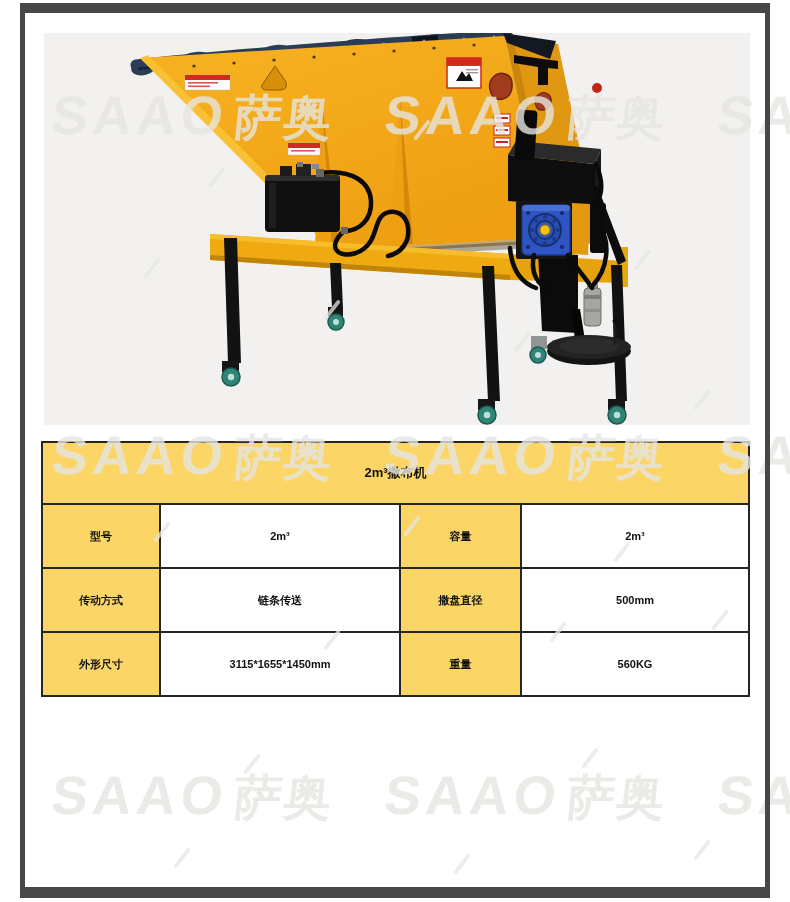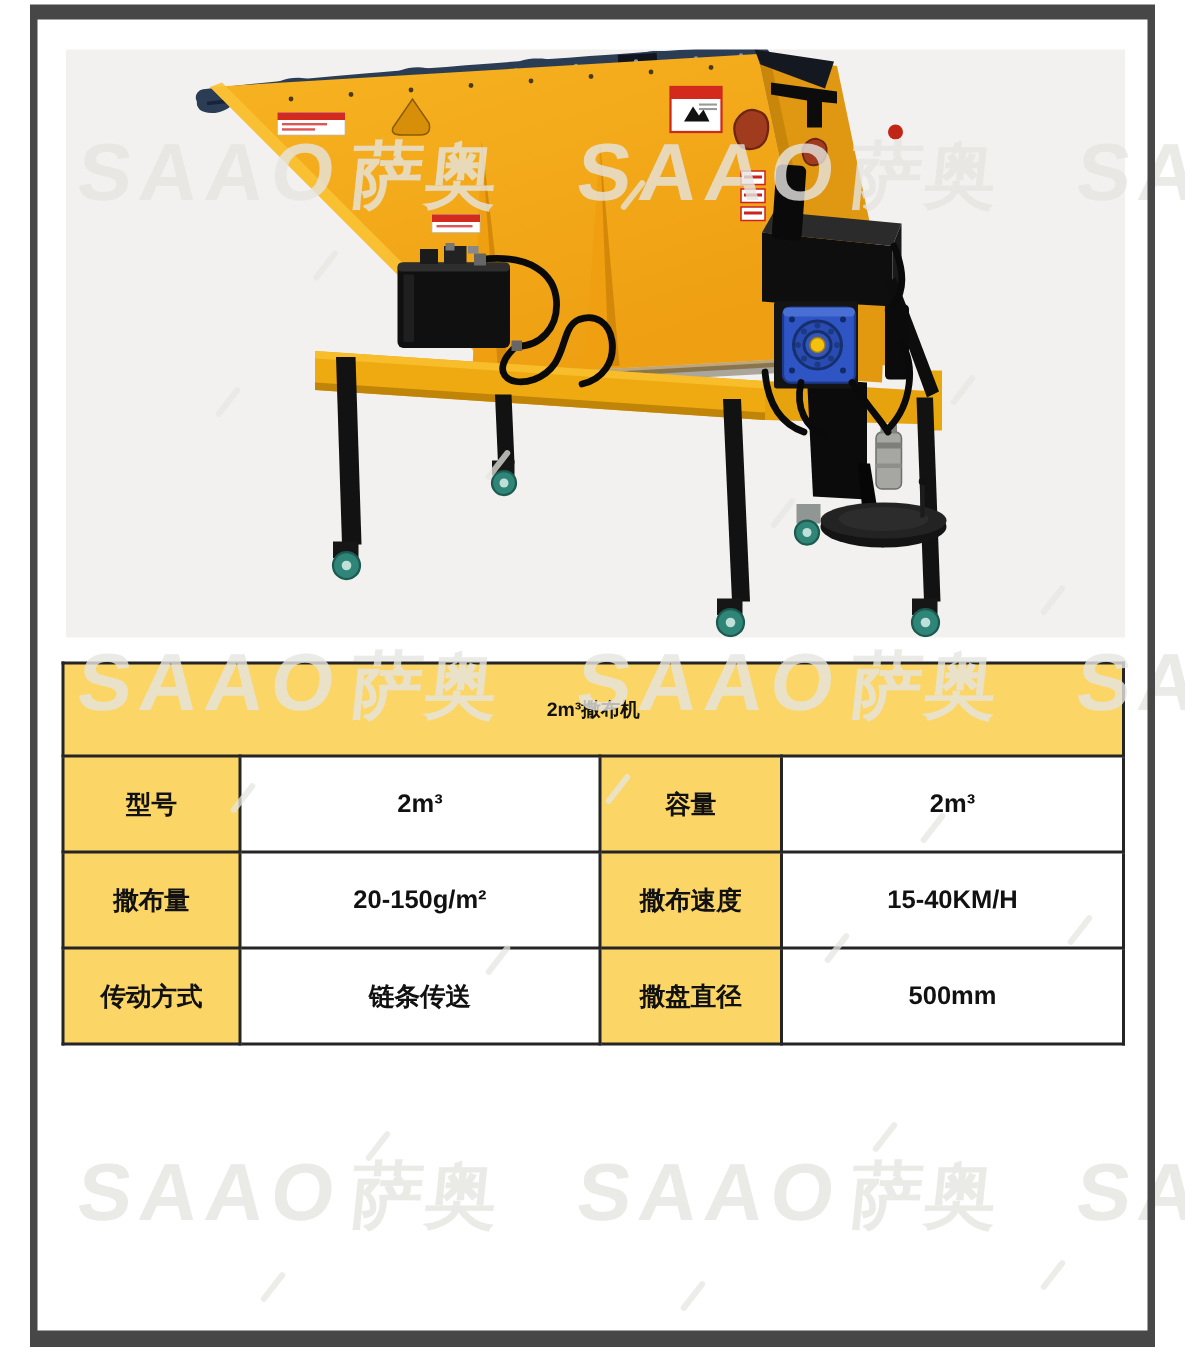--- a/index.html
+++ b/index.html
@@ -23,21 +23,21 @@
   .photo svg{display:block;}
   
   table.spec{
     position:absolute;left:41px;top:441px;width:707px;z-index:2;
     border-collapse:collapse;table-layout:fixed;
     font-family:"Liberation Sans","DejaVu Sans",sans-serif;
   }
   table.spec td{
     border:2px solid var(--table-border,#252525);
     text-align:center;vertical-align:middle;
-    font-weight:700;font-size:17px;color:var(--text,#111);
+    font-weight:700;font-size:11px;color:var(--text,#111);
     padding:0;height:62px;background:#ffffff;
   }
   table.spec td.title{
     background:var(--cell-yellow,#fbd666);
     font-size:13px;height:60px;
   }
   table.spec td.lab{background:var(--cell-yellow,#fbd666);}
   
   #wm-layer{position:absolute;inset:0;z-index:5;pointer-events:none;}
   .wm{
@@ -275,30 +275,30 @@
         <tr>
       <td colspan="4" class="title">2m³撒布机</td>
     </tr>
     <tr>
       <td class="lab">型号</td>
       <td class="val">2m³</td>
       <td class="lab">容量</td>
       <td class="val">2m³</td>
     </tr>
     <tr>
-      <td class="lab">撒布量</td>
-      <td class="val">20-150g/m²</td>
-      <td class="lab">撒布速度</td>
-      <td class="val">15-40KM/H</td>
-    </tr>
-    <tr>
       <td class="lab">传动方式</td>
       <td class="val">链条传送</td>
       <td class="lab">撒盘直径</td>
       <td class="val">500mm</td>
+    </tr>
+    <tr>
+      <td class="lab">外形尺寸</td>
+      <td class="val">3115*1655*1450mm</td>
+      <td class="lab">重量</td>
+      <td class="val">560KG</td>
     </tr>
   </tbody>
     </table>
 
   <div id="wm-layer">
       <div class="wm" style="left: 52px; top: 88px;"><span class="wm-en">SAAO</span><span class="wm-cn">萨奥</span></div>
       <div class="wm" style="left: 385px; top: 88px;"><span class="wm-en">SAAO</span><span class="wm-cn">萨奥</span></div>
       <div class="wm" style="left: 718px; top: 88px;"><span class="wm-en">SAAO</span></div>
       <div class="wm" style="left: 52px; top: 428px;"><span class="wm-en">SAAO</span><span class="wm-cn">萨奥</span></div>
       <div class="wm" style="left: 385px; top: 428px;"><span class="wm-en">SAAO</span><span class="wm-cn">萨奥</span></div>

